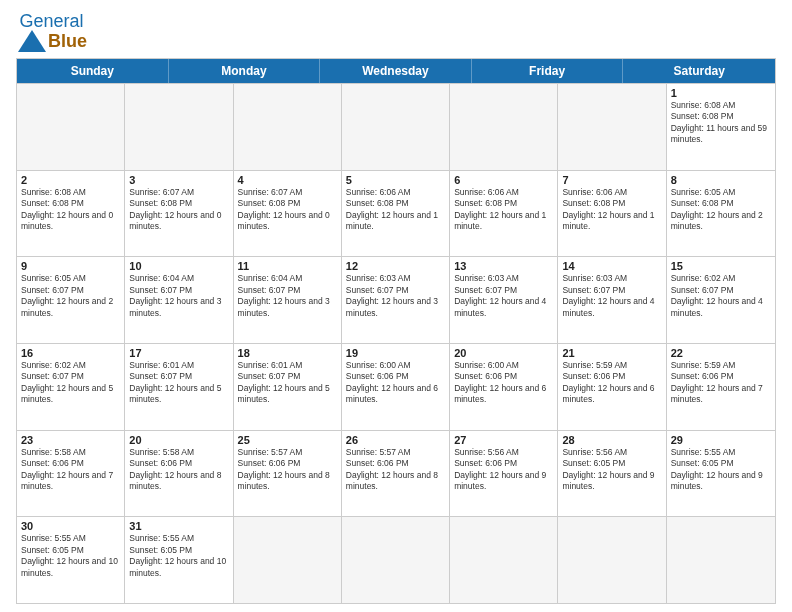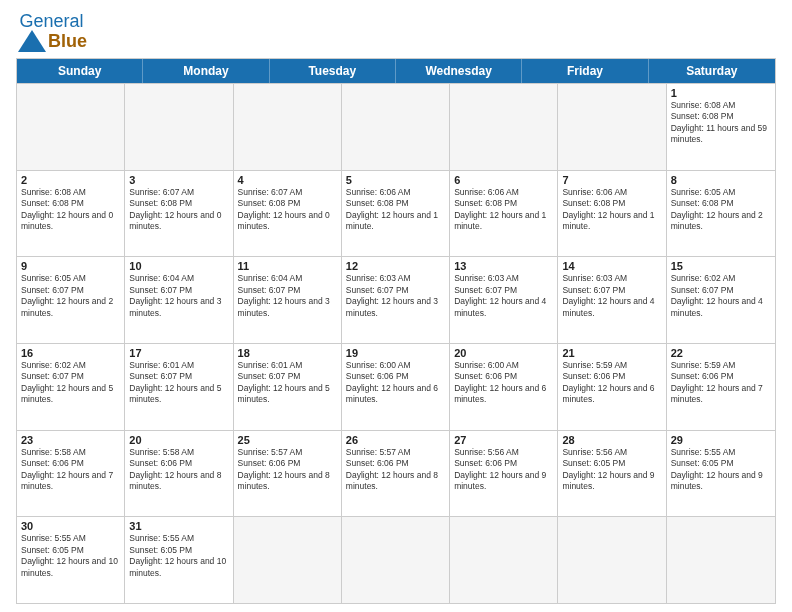--- a/index.html
+++ b/index.html
@@ -59,21 +59,21 @@
       color: #444;
     }
     .calendar {
       flex: 1;
       display: flex;
       flex-direction: column;
       border: 1px solid #ccc;
     }
     .calendar-header {
       display: grid;
-      grid-template-columns: repeat(6, 1fr);
+      grid-template-columns: repeat(5, 1fr);
       background: #1a6faf;
     }
     .calendar-header .day-name {
       color: #fff;
       font-size: 12px;
       font-weight: bold;
       padding: 5px 4px;
       text-align: center;
       border-right: 1px solid rgba(255,255,255,0.3);
     }
@@ -136,21 +136,20 @@
     <div class="title-block">
       <div class="month-year"></div>
       <div class="location"></div>
     </div>
   </div>
 
   <div class="calendar">
     <div class="calendar-header">
     <div class="day-name">Sunday</div>
         <div class="day-name">Monday</div>
-        <div class="day-name">Tuesday</div>
         <div class="day-name">Wednesday</div>
         <div class="day-name">Friday</div>
         <div class="day-name">Saturday</div>
       </div>
     <div class="calendar-body">
     <div class="week-row">
           <div class="day-cell empty"></div>
           <div class="day-cell empty"></div>
           <div class="day-cell empty"></div>
           <div class="day-cell empty"></div>

